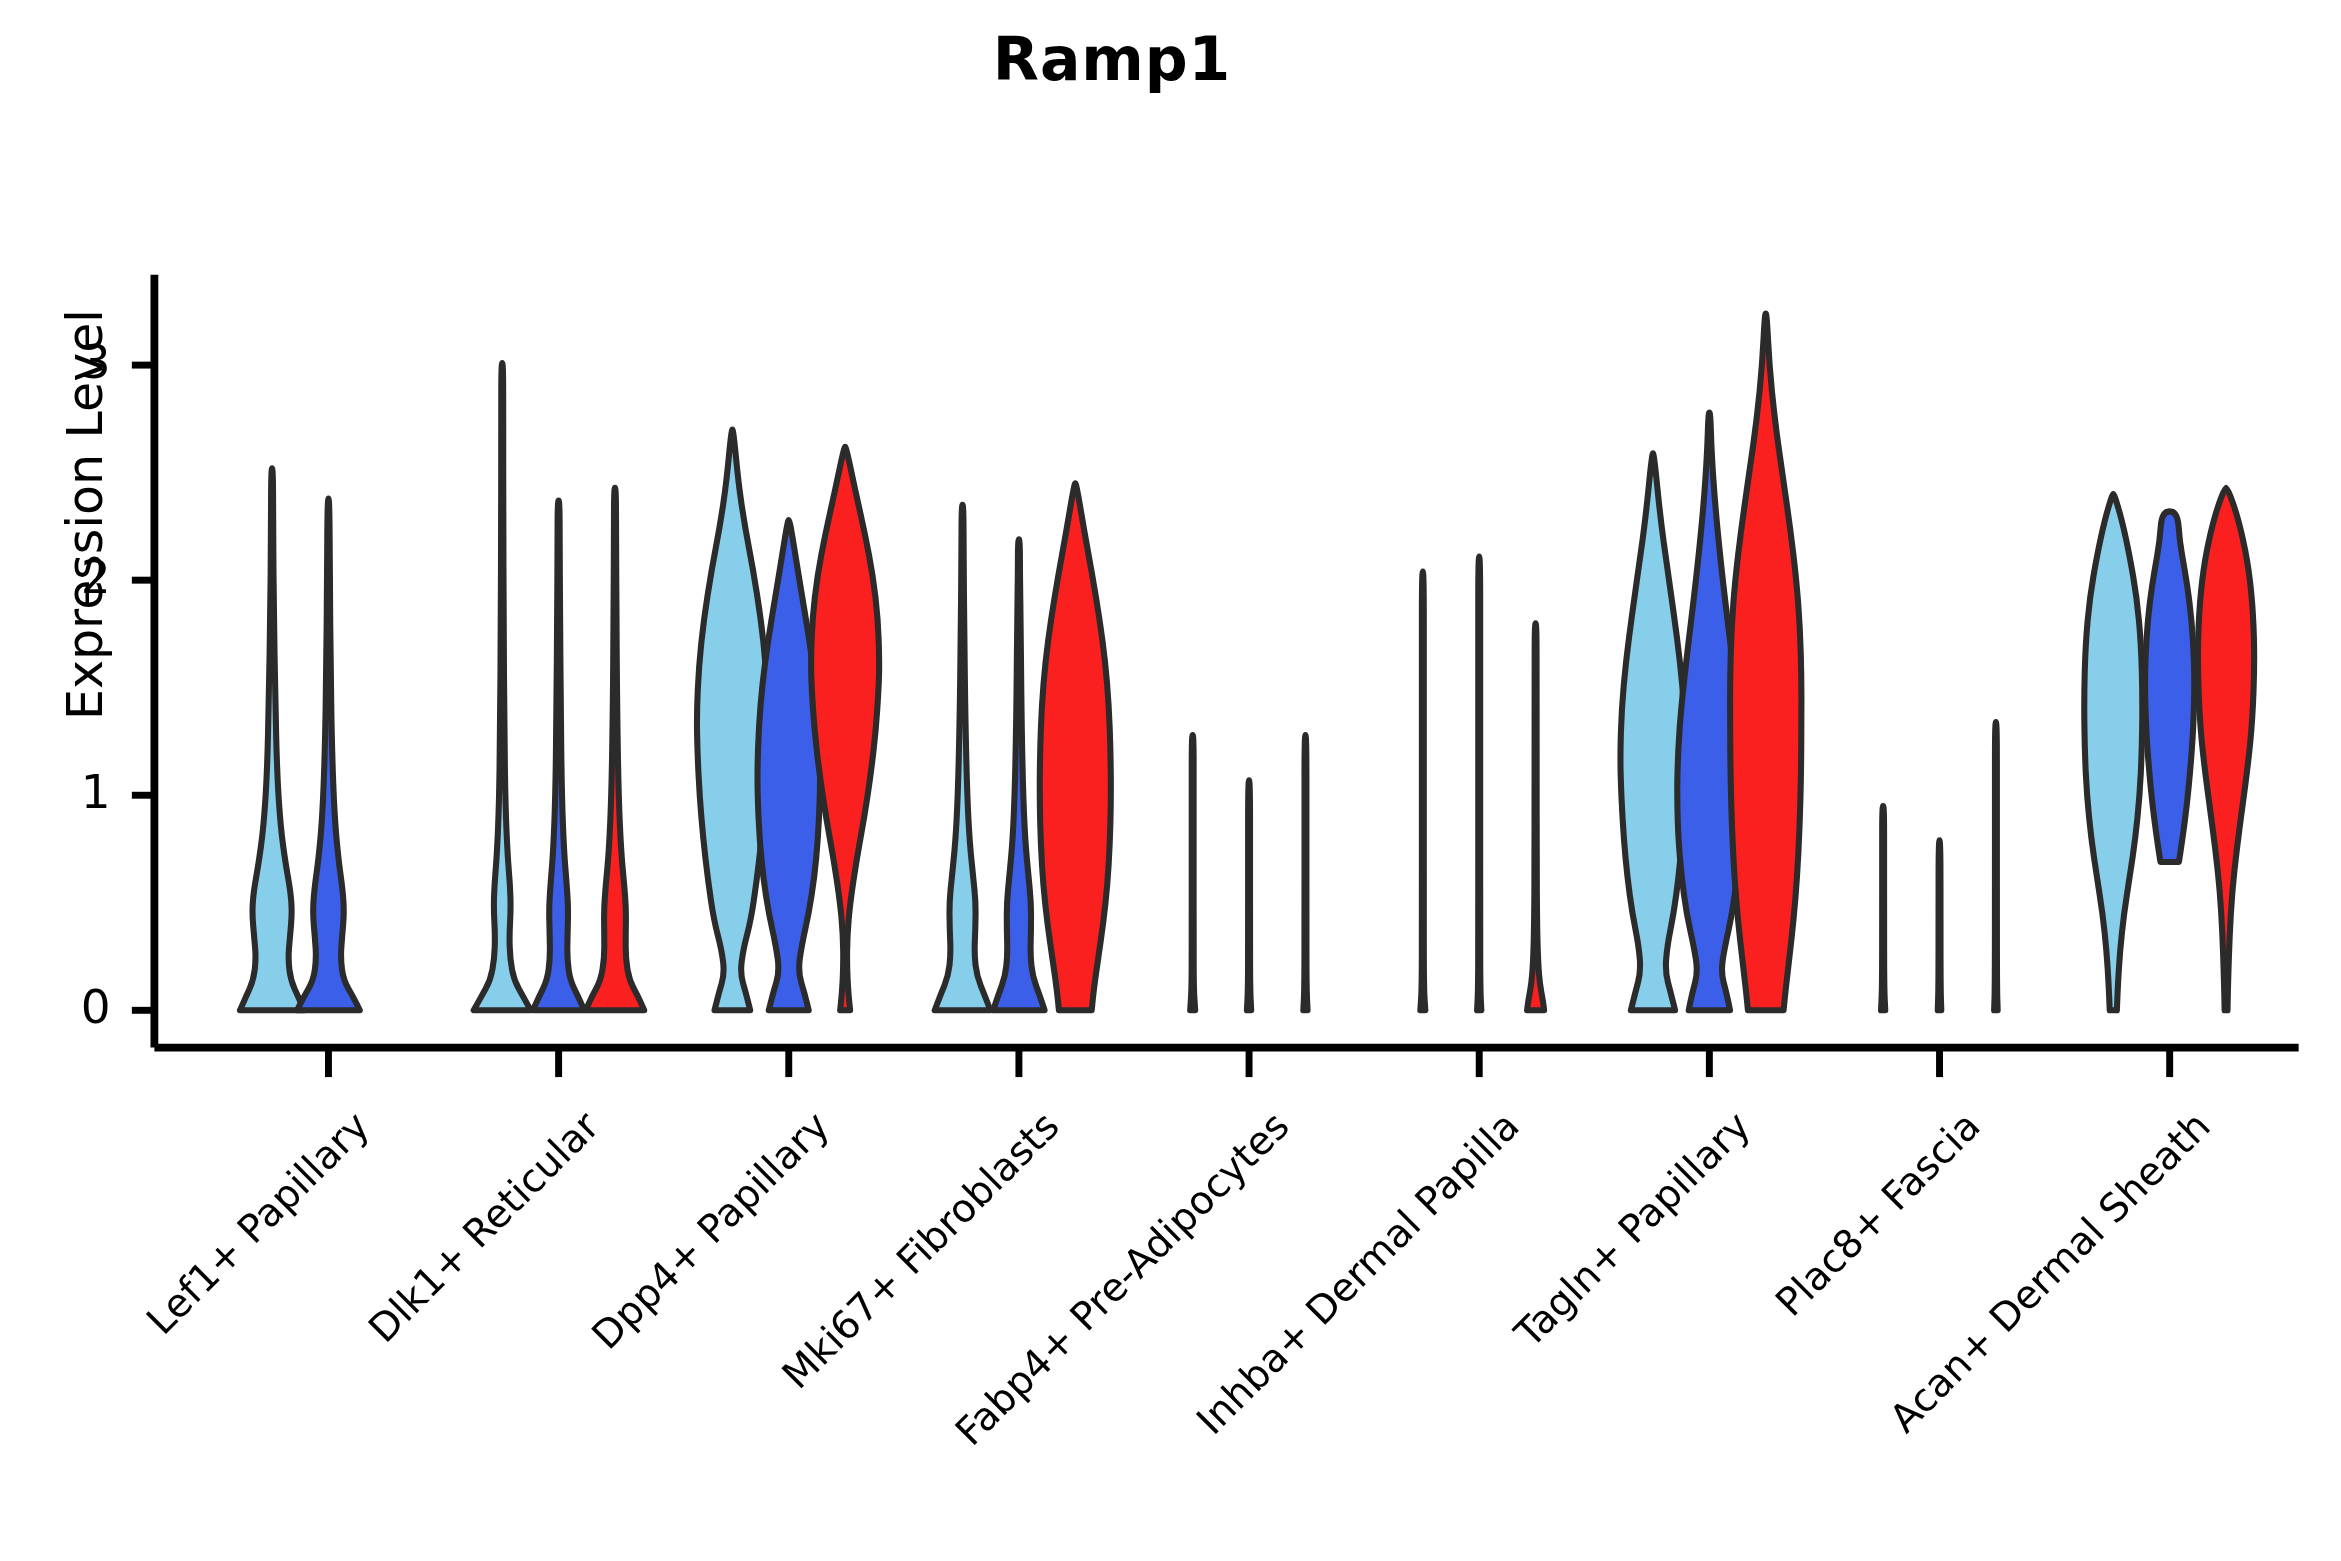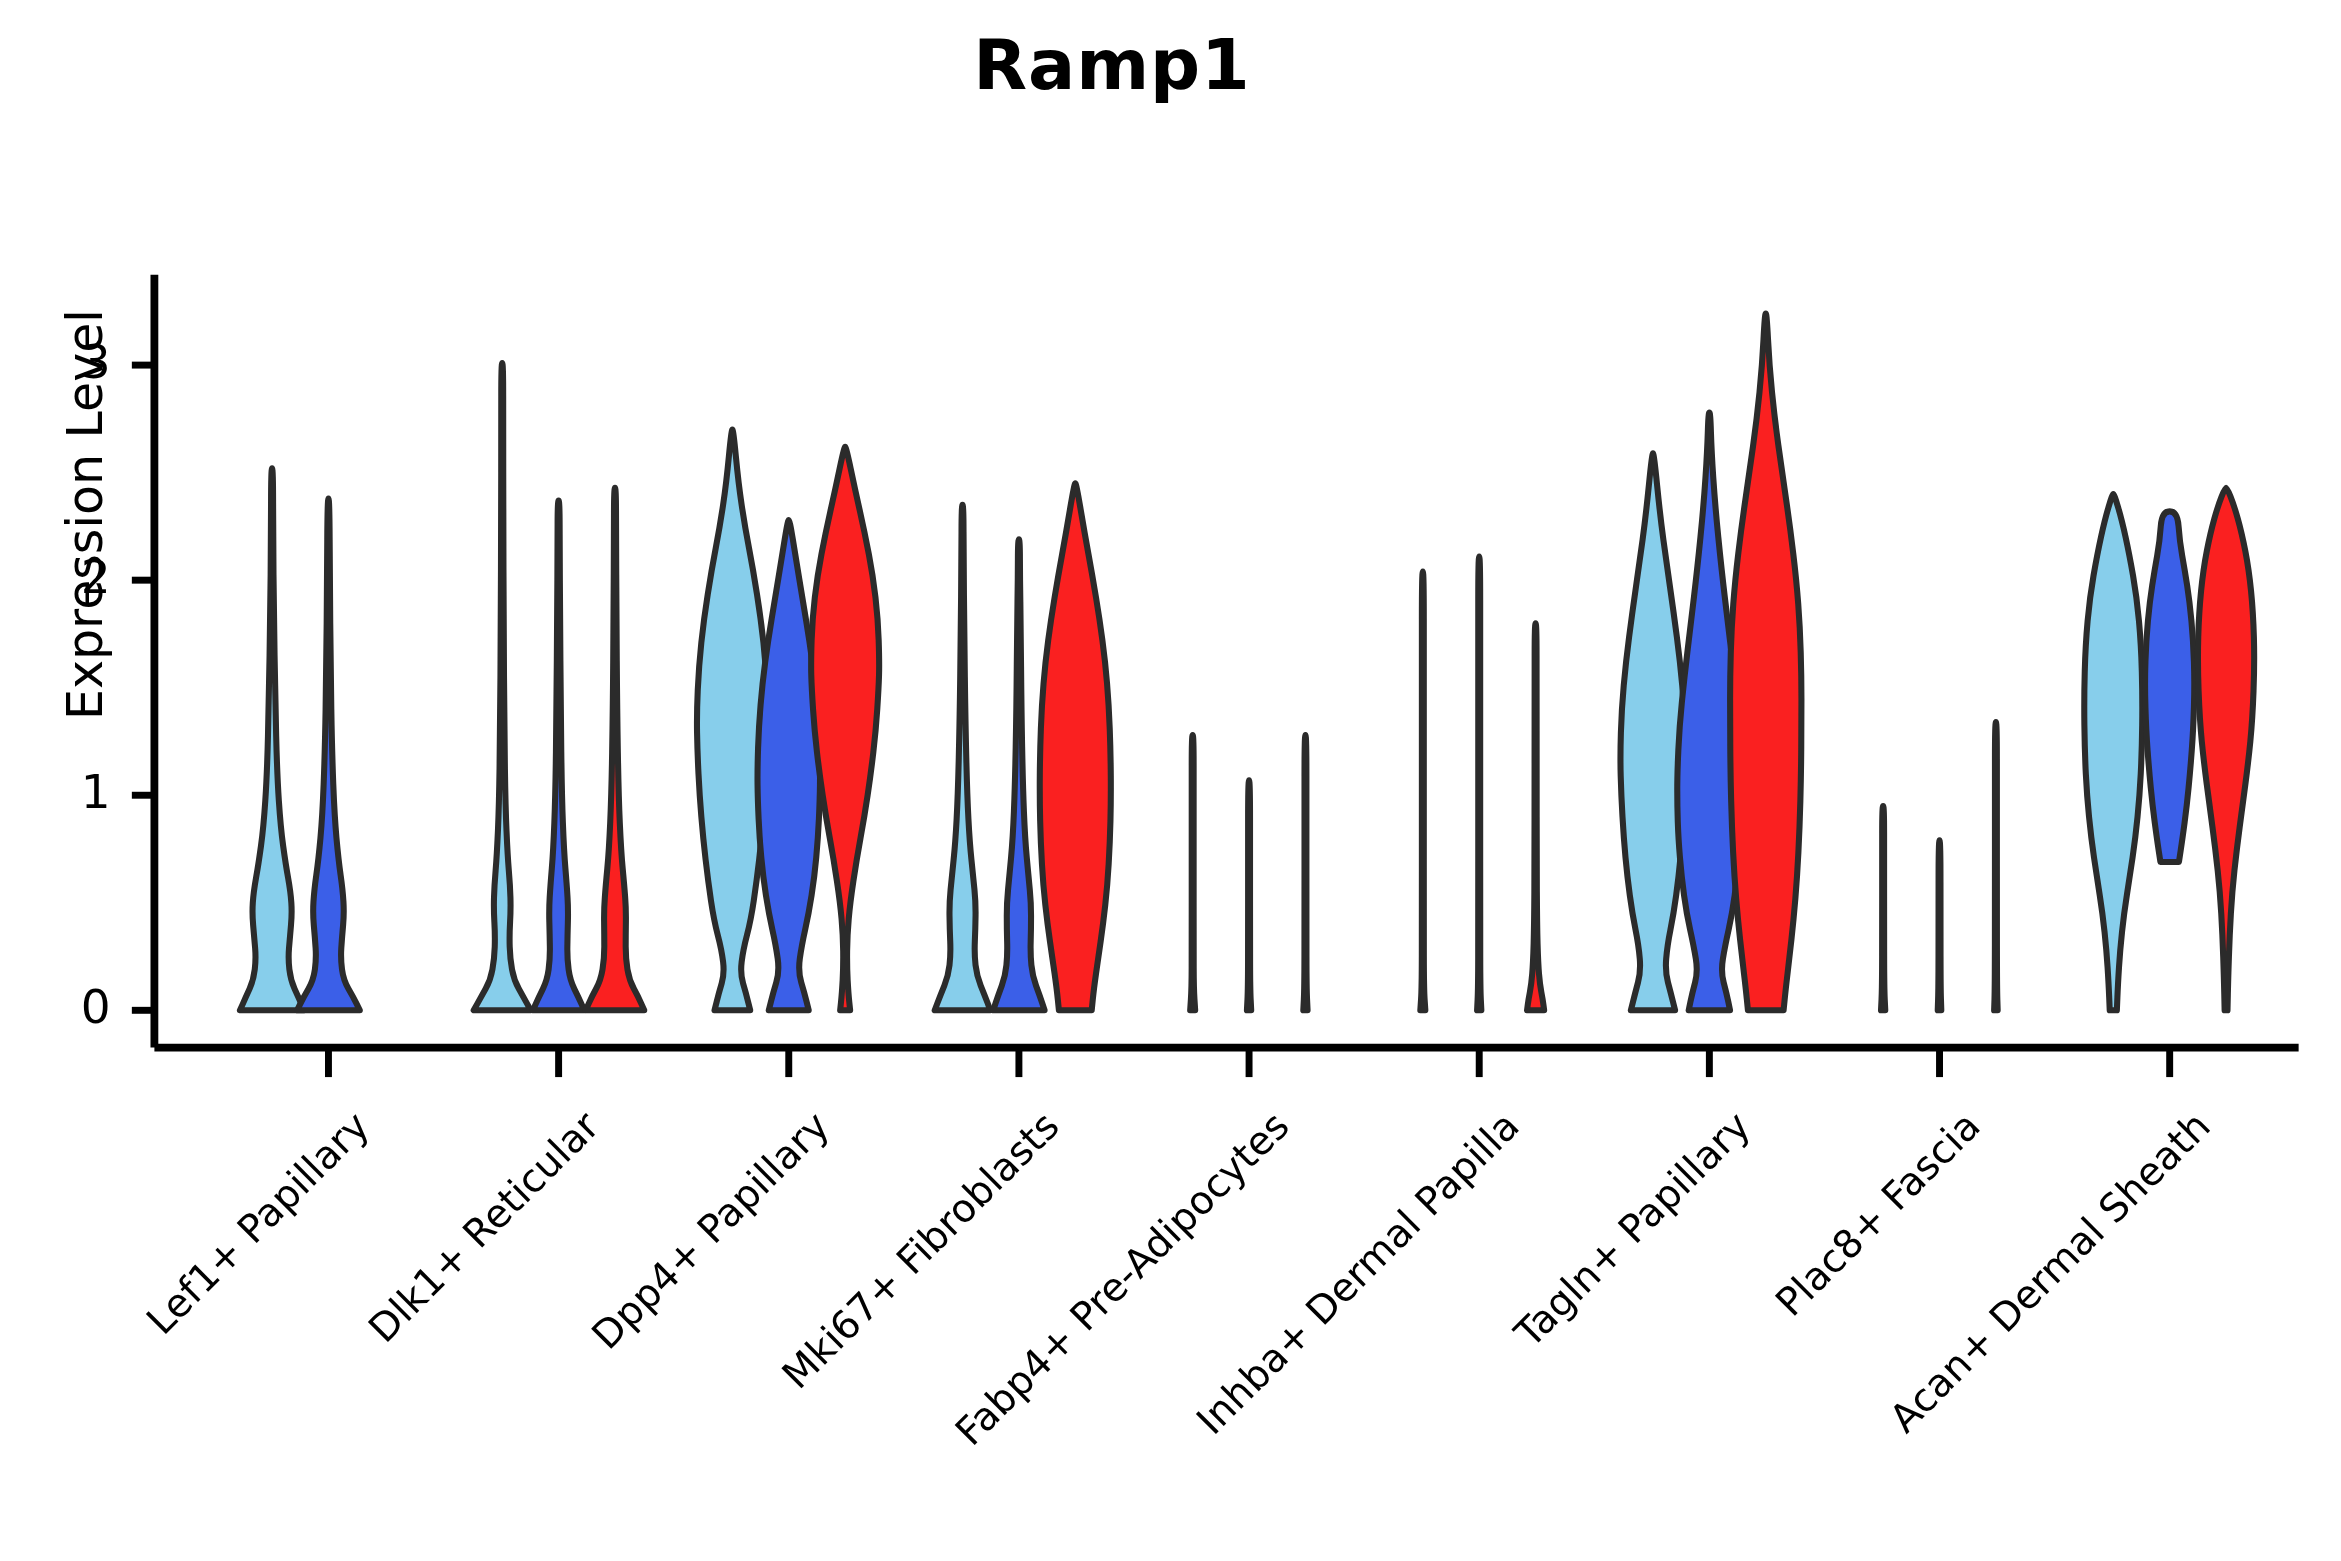--- a/index.html
+++ b/index.html
@@ -7,21 +7,21 @@
     width:2342px;height:1561px;
     background:#ffffff;
     font-family:"DejaVu Sans", sans-serif;
     overflow:hidden;
   }
   #root{position:relative;width:2342px;height:1561px;}
 
   #chart-title{
     position:absolute;left:0;top:24px;width:2224px;
     text-align:center;
-    font-size:70px;font-weight:bold;color:#000;
+    font-size:60px;font-weight:bold;color:#000;
     letter-spacing:0.9px;
     font-family:"DejaVu Sans", sans-serif;
   }
 
   #plot-svg{position:absolute;left:0;top:0;width:2342px;height:1561px;}
 
   #ylabel{
     position:absolute;
     left:-184px;top:486px;
     width:538px;text-align:center;

